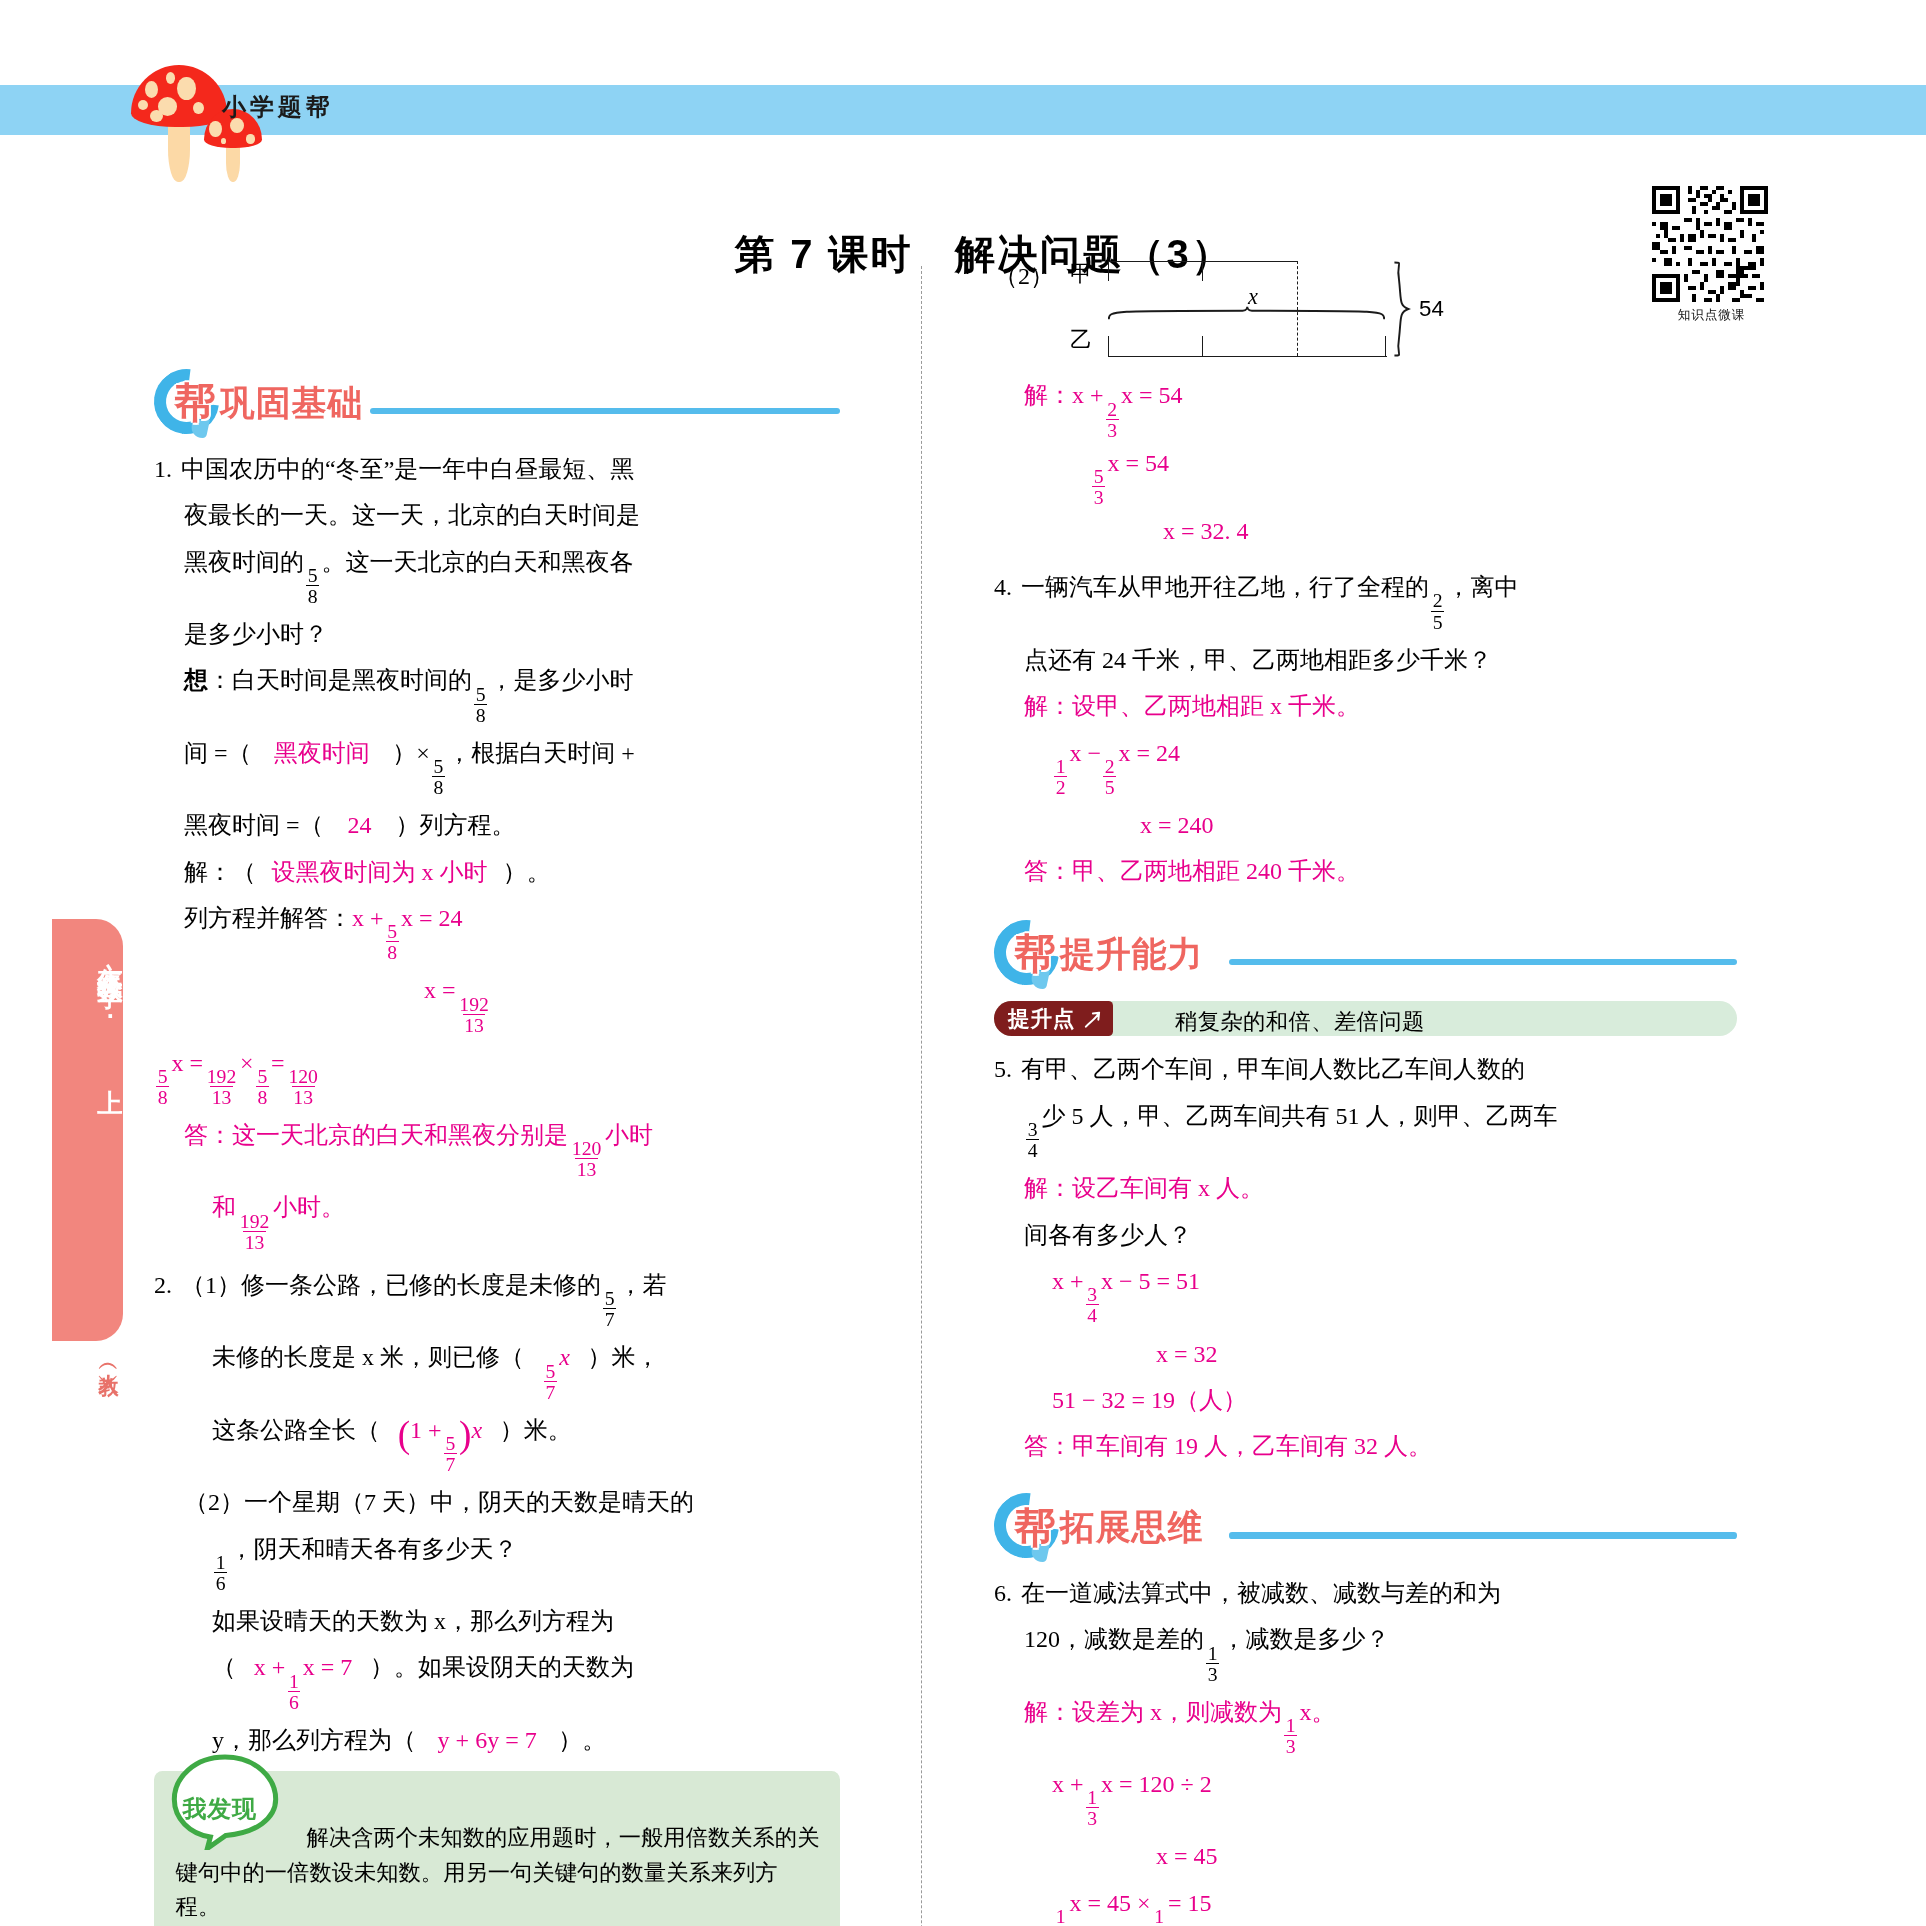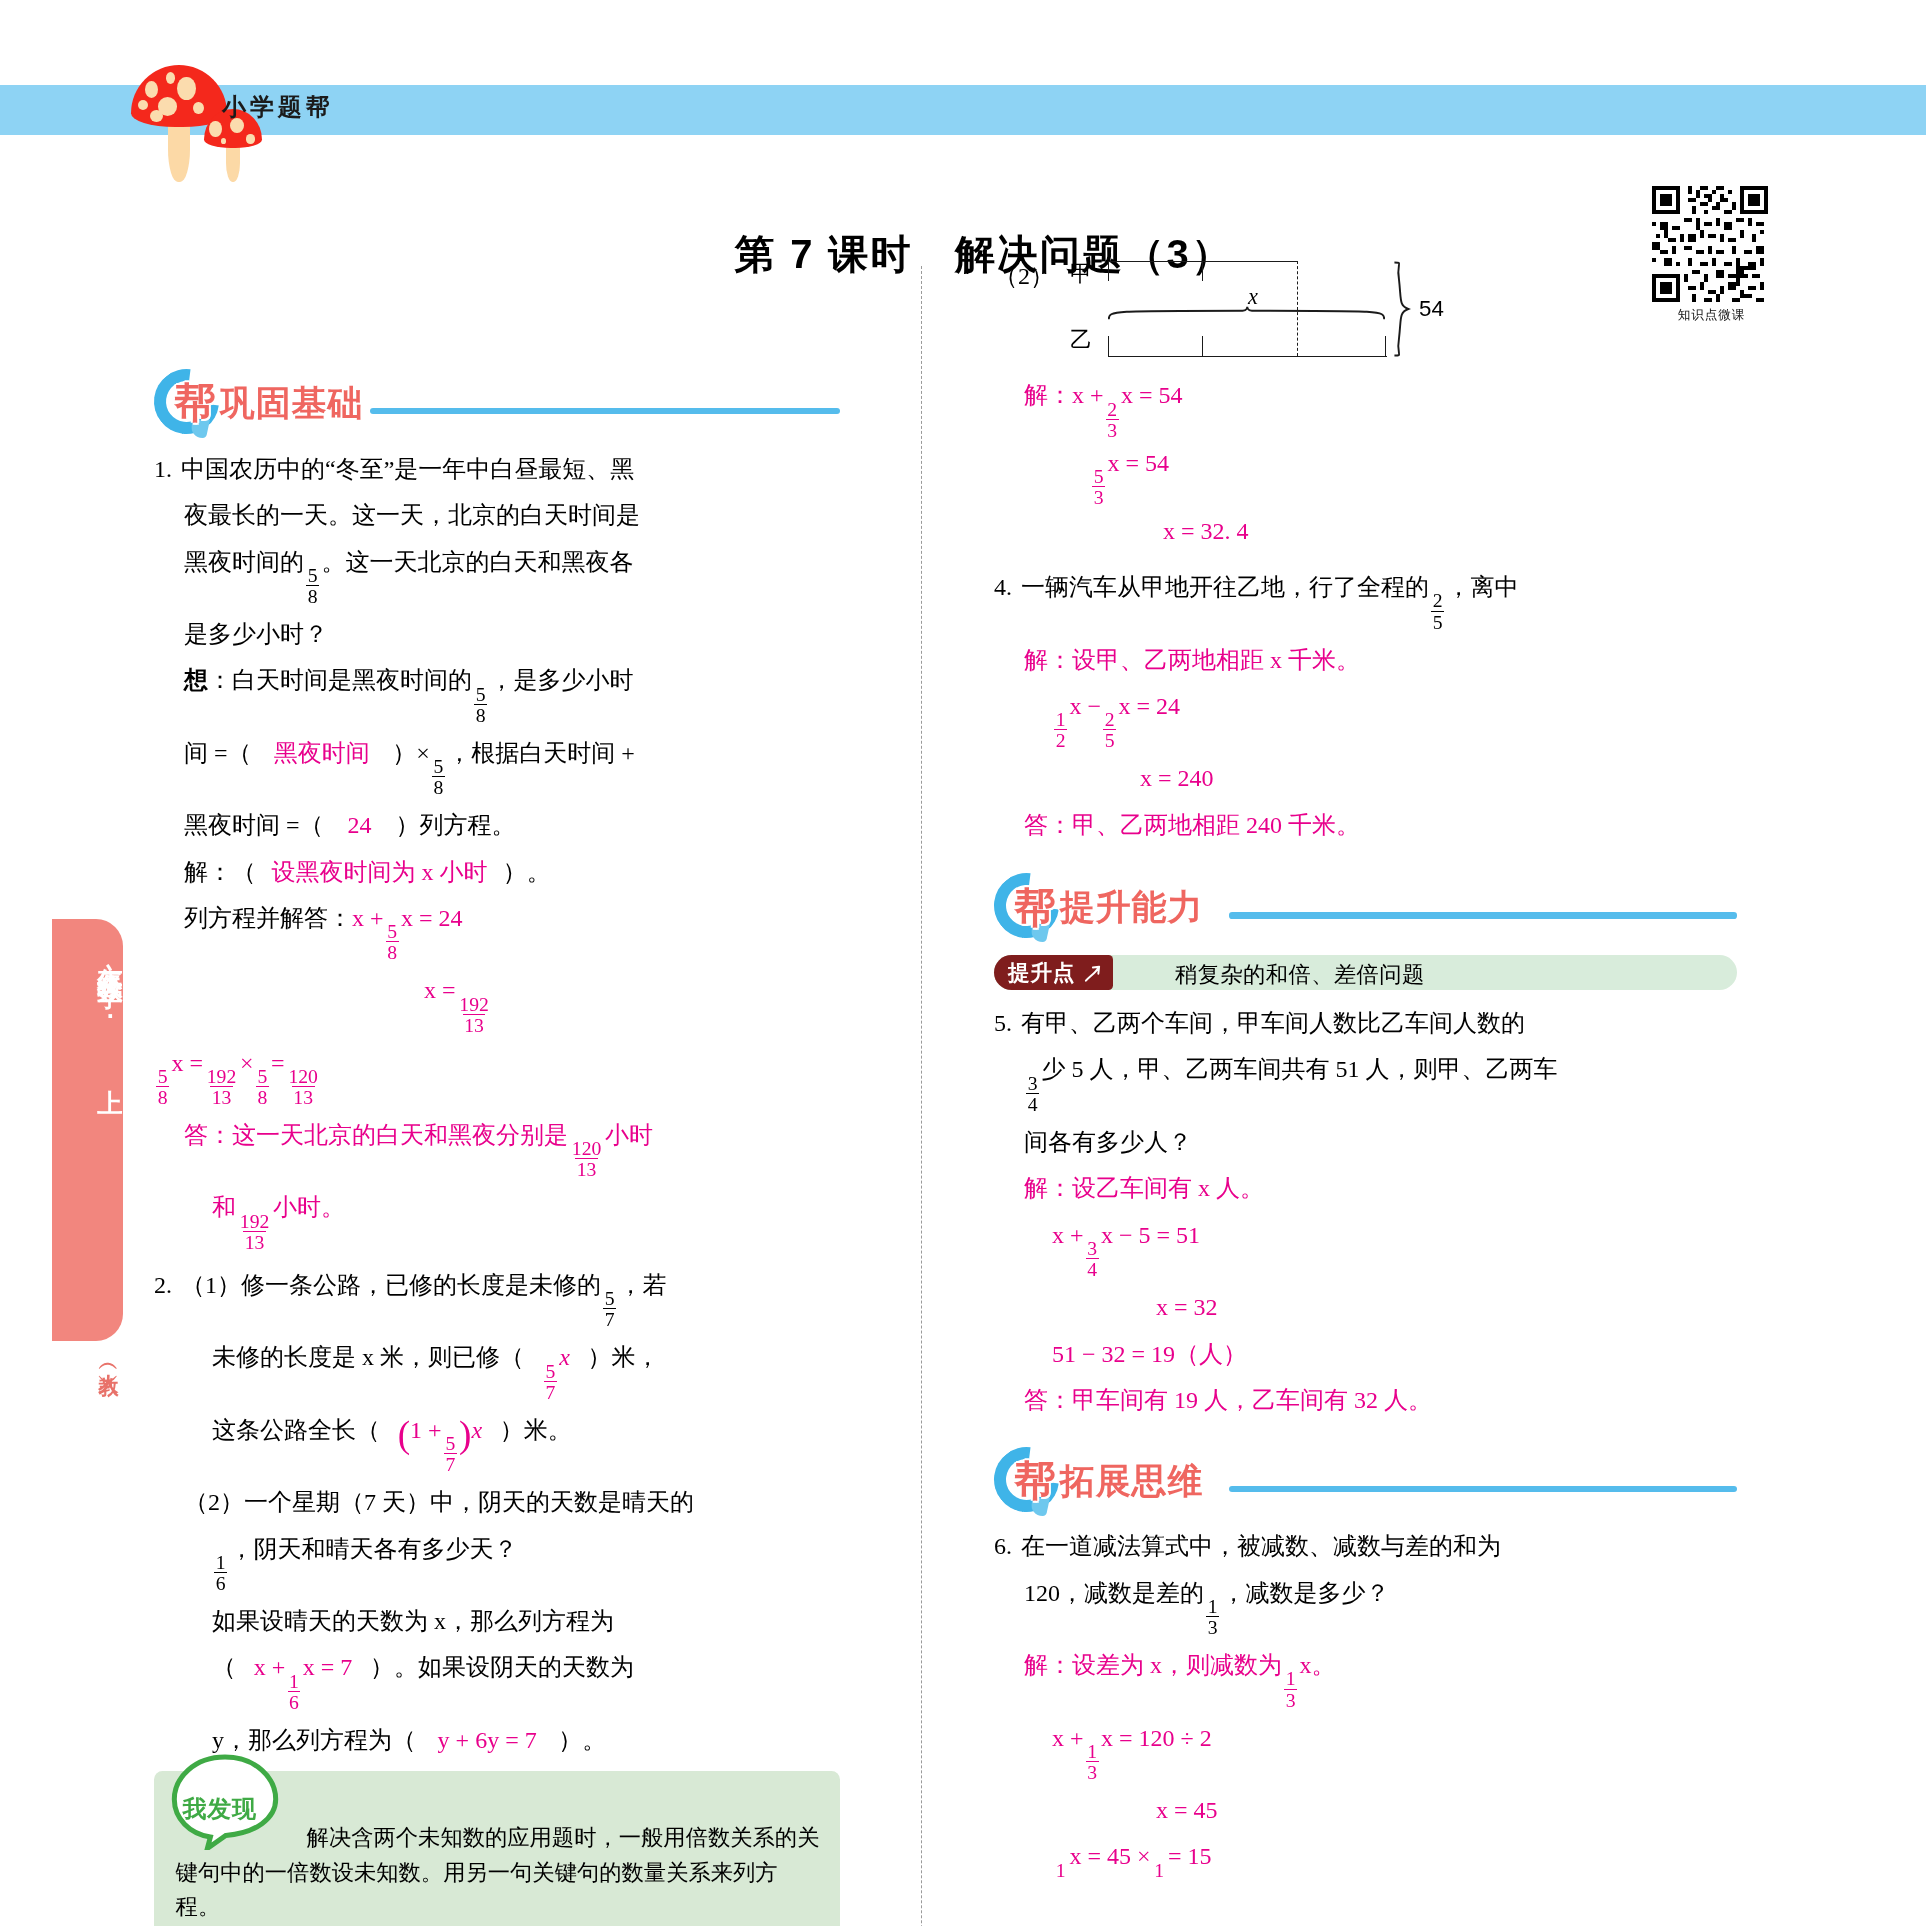--- a/index.html
+++ b/index.html
@@ -413,20 +413,21 @@
       </span><span>x = 54</span>
   </div>
   <div class="q ans" style="margin:3.9px 0 11.6px 0;padding-left:169px">x = 32. 4</div>
 
   <div class="q" style="margin-top:20px">
     <span class="num">4.</span><span>一辆汽车从甲地开往乙地，行了全程的</span><span class="fr">
         <span class="n">2</span>
         <span class="d">5</span>
       </span><span>，离中</span>
   </div>
+  <div class="q ind1">点还有 24 千米，甲、乙两地相距多少千米？</div>
   <div class="q ans ind1">解：设甲、乙两地相距 x 千米。</div>
   <div class="q ans ind2">
     <span class="fr">
         <span class="n">1</span>
         <span class="d">2</span>
       </span><span>x −</span><span class="fr">
         <span class="n">2</span>
         <span class="d">5</span>
       </span><span>x = 24</span>
   </div>
@@ -454,22 +455,22 @@
 
   <div class="q">
     <span class="num">5.</span><span>有甲、乙两个车间，甲车间人数比乙车间人数的</span>
   </div>
   <div class="q ind1">
     <span class="fr">
         <span class="n">3</span>
         <span class="d">4</span>
       </span><span>少 5 人，甲、乙两车间共有 51 人，则甲、乙两车</span>
   </div>
+  <div class="q ans ind1">解：设乙车间有 x 人。</div>
   <div class="q ind1">间各有多少人？</div>
-  <div class="q ans ind1">解：设乙车间有 x 人。</div>
   <div class="q ans ind2">
     <span>x +</span><span class="fr">
         <span class="n">3</span>
         <span class="d">4</span>
       </span><span>x − 5 = 51</span>
   </div>
   <div class="q ans" style="padding-left:162px">x = 32</div>
   <div class="q ans ind2">51 − 32 = 19（人）</div>
   <div class="q ans ind1">答：甲车间有 19 人，乙车间有 32 人。</div>
 

